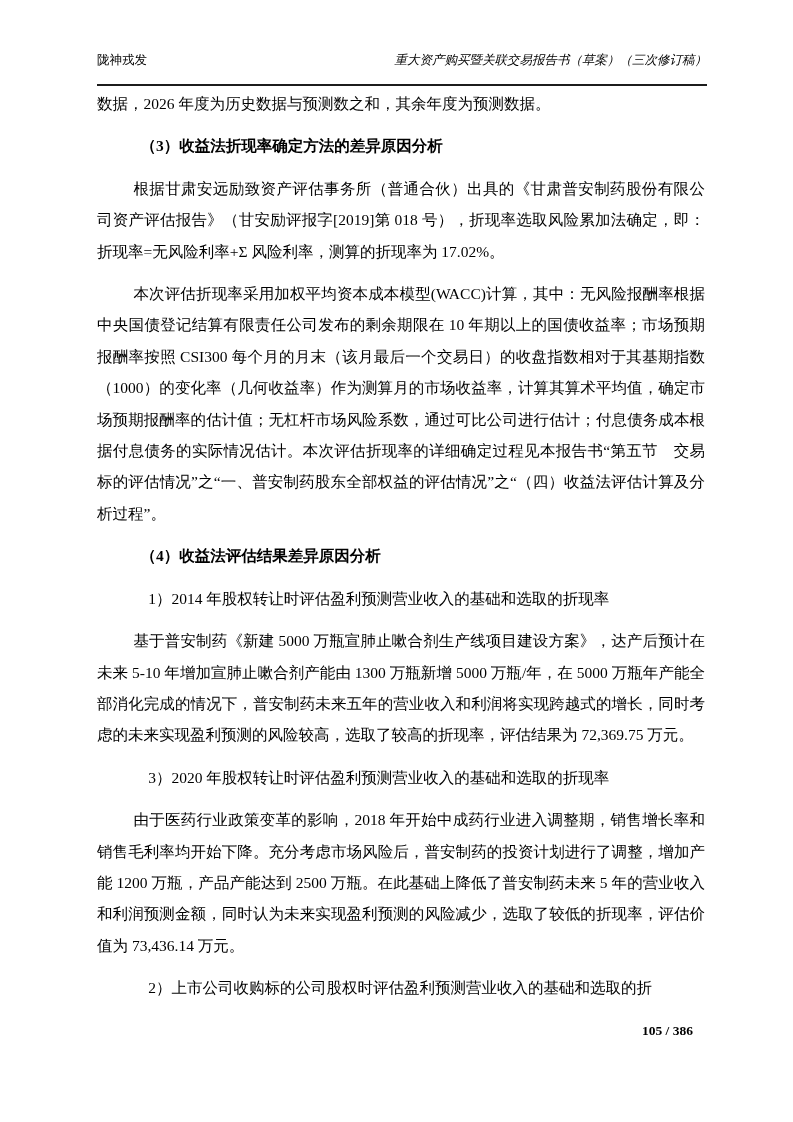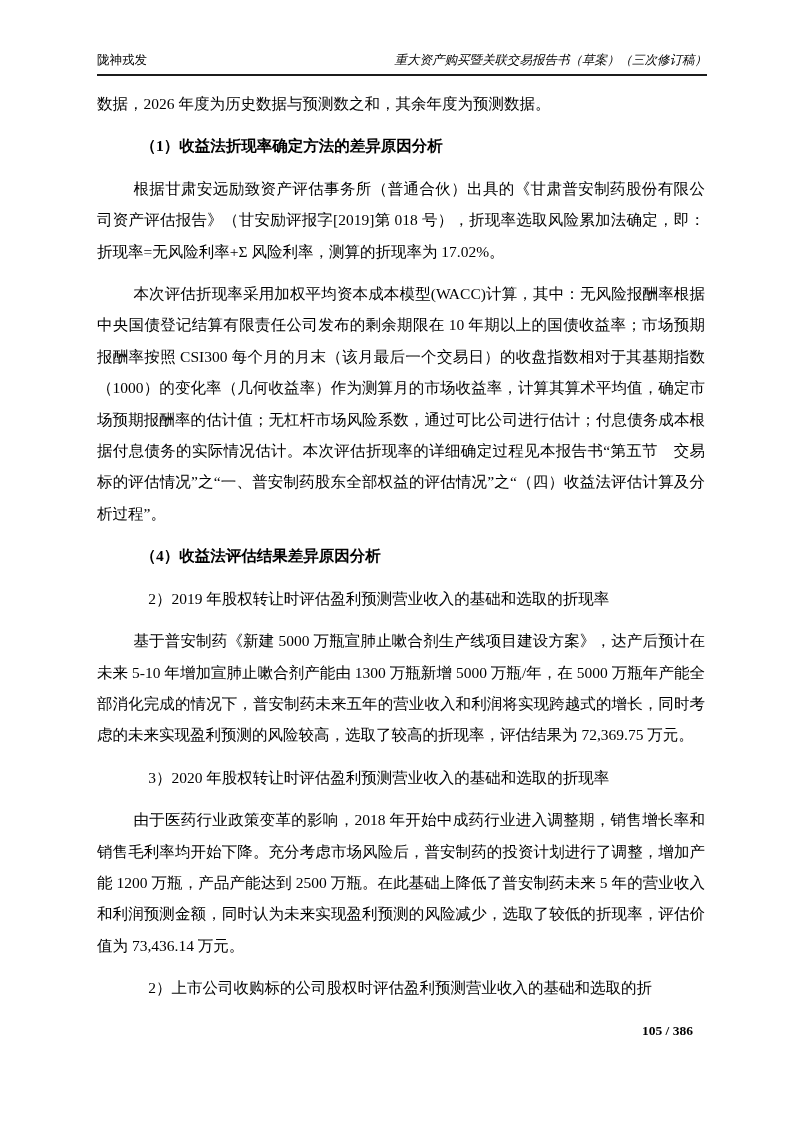--- a/index.html
+++ b/index.html
@@ -19,21 +19,21 @@
     .header {
       position: absolute;
       top: 52px;
       left: 97px;
       width: 610px;
       display: flex;
       justify-content: space-between;
       align-items: flex-end;
       font-size: 12.5px;
       line-height: 16px;
-      padding-bottom: 6px;
+      padding-bottom: 16px;
       border-bottom: 2px solid #1c1c1c;
     }
     .header-left { white-space: nowrap; }
     .header-right { white-space: nowrap; font-style: italic; }
     .content {
       position: absolute;
       top: 88px;
       left: 97px;
       width: 608px;
       font-size: 15.5px;
@@ -61,25 +61,25 @@
 
 <div class="page">
 
   <div class="header">
     <span class="header-left">陇神戎发</span>
     <span class="header-right">重大资产购买暨关联交易报告书（草案）（三次修订稿）</span>
   </div>
 
   <div class="content">
     <p class="para-cont">数据，2026 年度为历史数据与预测数之和，其余年度为预测数据。</p>
-    <p class="para-heading">（1）收益法折现率确定方法的差异原因分析</p>
+    <p class="para-heading">（3）收益法折现率确定方法的差异原因分析</p>
     <p class="para-body">根据甘肃安远励致资产评估事务所（普通合伙）出具的《甘肃普安制药股份有限公司资产评估报告》（甘安励评报字[2019]第 018 号），折现率选取风险累加法确定，即：折现率=无风险利率+Σ 风险利率，测算的折现率为 17.02%。</p>
     <p class="para-body">本次评估折现率采用加权平均资本成本模型(WACC)计算，其中：无风险报酬率根据中央国债登记结算有限责任公司发布的剩余期限在 10 年期以上的国债收益率；市场预期报酬率按照 CSI300 每个月的月末（该月最后一个交易日）的收盘指数相对于其基期指数（1000）的变化率（几何收益率）作为测算月的市场收益率，计算其算术平均值，确定市场预期报酬率的估计值；无杠杆市场风险系数，通过可比公司进行估计；付息债务成本根据付息债务的实际情况估计。本次评估折现率的详细确定过程见本报告书“第五节　交易标的评估情况”之“一、普安制药股东全部权益的评估情况”之“（四）收益法评估计算及分析过程”。</p>
     <p class="para-heading">（4）收益法评估结果差异原因分析</p>
-    <p class="para-item">2）2019 年股权转让时评估盈利预测营业收入的基础和选取的折现率</p>
+    <p class="para-item">1）2014 年股权转让时评估盈利预测营业收入的基础和选取的折现率</p>
     <p class="para-body">基于普安制药《新建 5000 万瓶宣肺止嗽合剂生产线项目建设方案》，达产后预计在未来 5-10 年增加宣肺止嗽合剂产能由 1300 万瓶新增 5000 万瓶/年，在 5000 万瓶年产能全部消化完成的情况下，普安制药未来五年的营业收入和利润将实现跨越式的增长，同时考虑的未来实现盈利预测的风险较高，选取了较高的折现率，评估结果为 72,369.75 万元。</p>
     <p class="para-item">3）2020 年股权转让时评估盈利预测营业收入的基础和选取的折现率</p>
     <p class="para-body">由于医药行业政策变革的影响，2018 年开始中成药行业进入调整期，销售增长率和销售毛利率均开始下降。充分考虑市场风险后，普安制药的投资计划进行了调整，增加产能 1200 万瓶，产品产能达到 2500 万瓶。在此基础上降低了普安制药未来 5 年的营业收入和利润预测金额，同时认为未来实现盈利预测的风险减少，选取了较低的折现率，评估价值为 73,436.14 万元。</p>
     <p class="para-item">2）上市公司收购标的公司股权时评估盈利预测营业收入的基础和选取的折</p>
   </div>
 
   <div class="footer">
     <span>105 / 386</span>
   </div>
 

